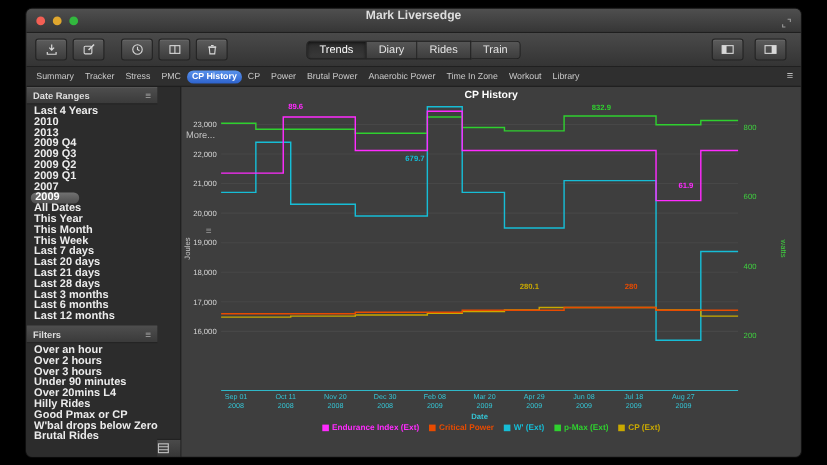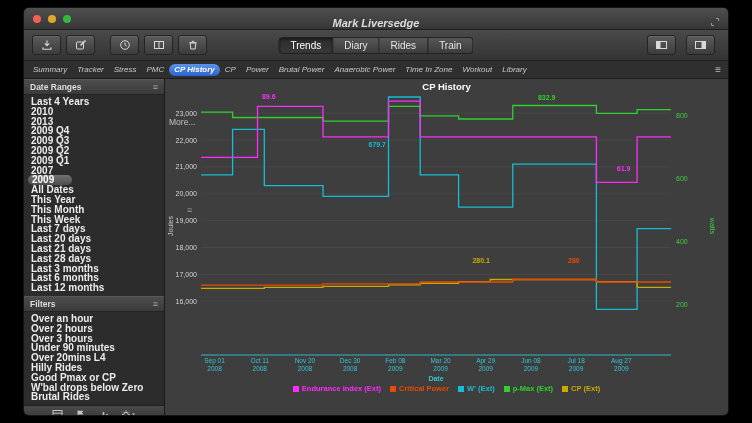--- a/index.html
+++ b/index.html
@@ -4,21 +4,21 @@
 <style>
   html,body{margin:0;padding:0;background:#000;}
   body{width:752px;height:423px;overflow:hidden;position:relative;
        font-family:"Liberation Sans", sans-serif;}
   .window{position:absolute;left:24px;top:8px;width:704px;height:407px;
           border-radius:5px;overflow:hidden;background:#3c3c3c;
           box-shadow:0 0 0 1px #151515;}
   
   .titlebar{height:21px;background:linear-gradient(#4f4f4f,#363636);
             border-bottom:1px solid #1f1f1f;position:relative;
-            display:flex;align-items:flex-end;justify-content:center;font-style:italic;}
+            display:flex;align-items:flex-start;justify-content:center;}
   .traffic{position:absolute;left:9px;top:7px;display:flex;gap:7px;}
   .dot{width:8px;height:8px;border-radius:50%;}
   .dot.red{background:#f35f54;}
   .dot.yellow{background:#e0a72e;}
   .dot.green{background:#32b83e;}
   .win-title{font-size:11px;font-weight:bold;color:#dedede;}
   .fs-icon{position:absolute;right:8px;top:5px;}
   
   .toolbar{height:30px;background:linear-gradient(#4a4a4a,#343434);
            border-bottom:1px solid #202020;display:flex;align-items:center;
@@ -40,31 +40,31 @@
   .search{width:114px;height:16px;border-radius:9px;background:#2a2a2a;
           border:1px solid #1a1a1a;display:flex;align-items:center;
           padding:0 6px;gap:3px;}
   .search input{flex:1;background:transparent;border:none;outline:none;
           color:#ccc;font-size:9.5px;width:70px;
           font-family:"Liberation Sans",sans-serif;}
   .search input::placeholder{color:#8f8f8f;}
   .search .caret{color:#888;font-size:6px;}
   
   .tabbar{height:17px;background:#2f2f2f;border-bottom:1px solid #1d1d1d;
-          display:flex;align-items:center;padding:0 4px;position:relative;font-style:italic;}
+          display:flex;align-items:center;padding:0 4px;position:relative;}
   .tabs{display:flex;align-items:center;}
   .tab{padding:1.5px 5px;font-size:8px;color:#c9c9c9;border-radius:8px;
        white-space:nowrap;}
   .tab.selected{background:linear-gradient(#5a93ec,#2d62cd);color:#fff;
        font-weight:bold;}
   .tabbar-menu{margin-left:auto;color:#bdbdbd;font-size:10px;padding-right:3px;}
   
   .content{display:flex;height:339px;}
   .sidebar{width:140px;background:#2c2c2c;border-right:1px solid #191919;
-           display:flex;flex-direction:column;overflow:hidden;}
+           display:flex;flex-direction:row;overflow:hidden;}
   .section-header{height:14px;background:linear-gradient(#4d4d4d,#3a3a3a);
            border-top:1px solid #575757;border-bottom:1px solid #242424;
            display:flex;align-items:center;justify-content:space-between;
            padding:0 6px;color:#ddd;font-weight:bold;font-size:8.5px;}
   .hdr-menu{color:#aaa;font-size:9px;}
   .section-items{padding:2px 0 3px;}
   .side-item{line-height:9.8px;padding-left:7px;color:#ececec;font-weight:bold;
            font-size:10px;white-space:nowrap;}
   .side-item.selected{padding-left:4px;}
   .pill{display:inline-block;background:linear-gradient(#727272,#4e4e4e);

